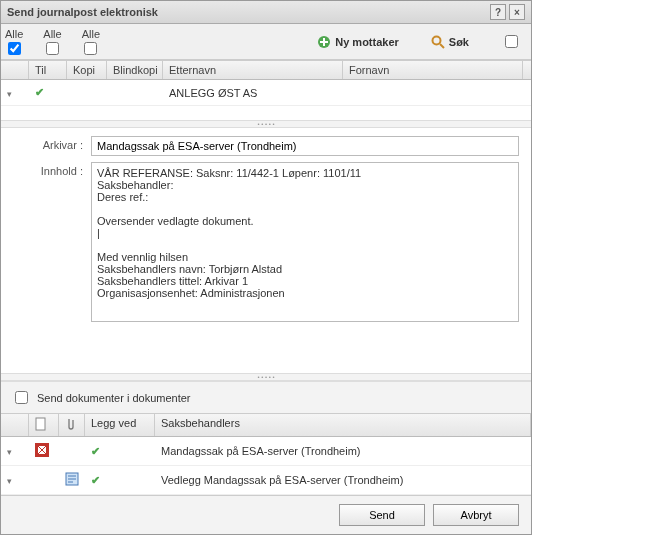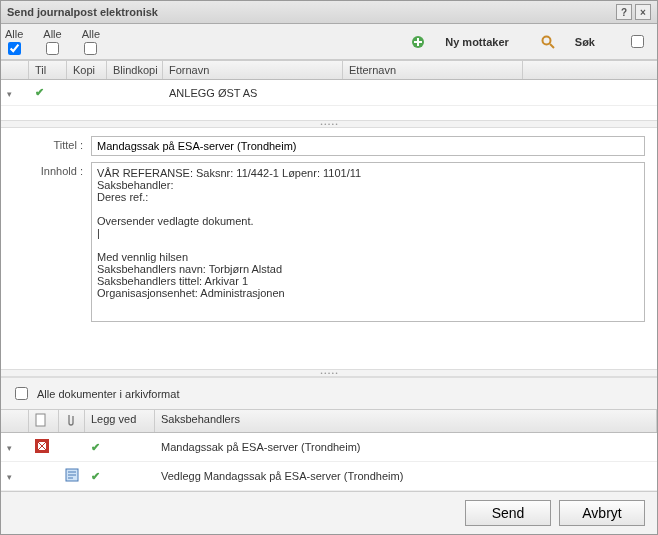--- a/index.html
+++ b/index.html
@@ -1,44 +1,44 @@
 <!DOCTYPE html>
 <html><head>
 <meta charset="utf-8">
 <style>
 html,body{margin:0;padding:0;font-family:Arial,Helvetica,sans-serif;font-size:11px;color:#333;background:#fff}
-.window{width:658px;height:535px;border:1px solid #999;box-sizing:border-box;display:flex;flex-direction:column;background:#701a75}
+.window{width:532px;height:535px;border:1px solid #999;box-sizing:border-box;display:flex;flex-direction:column;background:#701a75}
 .titlebar{background:linear-gradient(#e8e8e8,#d6d6d6);border-bottom:1px solid #aaa;height:22px;display:flex;align-items:center;padding:0 6px;font-weight:bold;color:#444}
 .titlebar .spacer{flex:1}
 .titlebar .tbtn{width:14px;height:14px;border:1px solid #999;margin-left:3px;display:flex;align-items:center;justify-content:center;font-size:10px;background:#eee;color:#555}
 .toolbar{background:#f0f0f0;border-bottom:1px solid #ccc;padding:4px 4px;display:flex;align-items:center;gap:20px}
 .checkcol{display:flex;flex-direction:column;align-items:center;gap:2px;font-size:11px;color:#444}
 .checkcol input{margin:0}
 .tb-spacer{flex:1}
-.tbutton{display:flex;align-items:center;gap:20px;padding:3px 6px;cursor:pointer;font-weight:bold;color:#333}
+.tbutton{display:flex;align-items:center;gap:4px;padding:3px 6px;cursor:pointer;font-weight:bold;color:#333}
 .ico{display:inline-flex;width:14px;height:14px;align-items:center;justify-content:center}
 .grid-header{display:flex;background:linear-gradient(#f5f5f5,#e5e5e5);border-top:1px solid #ccc;border-bottom:1px solid #bbb;font-size:11px;color:#444}
 .gh{padding:3px 6px;border-right:1px solid #ccc;box-sizing:border-box}
 .grid-body{background:#fff;min-height:40px}
 .grow{display:flex;align-items:center;border-bottom:1px solid #eee;padding:3px 0}
 .gc{padding:3px 6px;box-sizing:border-box}
 .c0{width:28px}.c1{width:38px}.c2{width:40px}.c3{width:56px}.c4{width:180px}.c5{width:180px}.c6{flex:1}
 .tri{color:#777;font-size:9px}
 .splitter{height:6px;background:#f3f3f3;border-top:1px solid #ddd;border-bottom:1px solid #ddd;text-align:center;font-size:6px;color:#999;line-height:6px}
 .form-area{background:#fff;padding:8px 12px;display:flex;flex-direction:column;gap:6px;flex:1;min-height:180px}
 .frow{display:flex;align-items:flex-start;gap:8px}
 .flabel{width:70px;text-align:right;color:#555;padding-top:3px}
 .finput{flex:1;border:1px solid #bbb;padding:3px 5px;background:#fff;font-family:inherit;font-size:11px}
 .fta{flex:1;border:1px solid #bbb;padding:4px 5px;background:#fff;font-family:inherit;font-size:11px;min-height:150px;white-space:pre-wrap}
 .opts{padding:6px 10px;display:flex;align-items:center;gap:6px;border-top:1px solid #ddd;background:#f3f3f3}
 .docgrid-header{display:flex;background:linear-gradient(#f5f5f5,#e5e5e5);border-top:1px solid #ccc;border-bottom:1px solid #bbb}
 .d0{width:28px}.d1{width:30px}.d2{width:26px}.d3{width:70px}.d4{flex:1}
 .docgrid-body{background:#fff}
 .footer{padding:8px 12px;display:flex;justify-content:flex-end;gap:8px;border-top:1px solid #ccc;background:#f3f3f3;margin-top:auto}
-.btn{min-width:86px;padding:4px 14px;border:1px solid #999;background:linear-gradient(#fdfdfd,#e6e6e6);cursor:pointer;font-size:14px}
+.btn{min-width:86px;padding:4px 14px;border:1px solid #999;background:linear-gradient(#fdfdfd,#e6e6e6);cursor:pointer;font-size:11px}
 .check-green{color:#4fa64f;font-weight:bold}
 </style>
 </head>
 <body>
 
 <div class="window">
 
   <div class="titlebar">
     <span>Send journalpost elektronisk</span>
     <span class="spacer"></span>
@@ -81,39 +81,39 @@
     <div class="tbutton" style="font-weight:normal">
       <input type="checkbox" style="">
     </div>
   </div>
 
   <div class="grid-header">
     <div class="gh c0"></div>
     <div class="gh c1">Til</div>
     <div class="gh c2">Kopi</div>
     <div class="gh c3">Blindkopi</div>
+    <div class="gh c4">Etternavn</div>
     <div class="gh c5">Fornavn</div>
-    <div class="gh c4">Etternavn</div>
   </div>
   <div class="grid-body">
     <div class="grow">
       <div class="gc c0"><span class="tri">▾</span></div>
       <div class="gc c1"><span class="check-green">✔</span></div>
       <div class="gc c2"></div>
       <div class="gc c3"></div>
       <div class="gc c4">ANLEGG ØST AS</div>
       <div class="gc c5"></div>
     </div>
   </div>
 
   <div class="splitter">• • • • •</div>
 
   <div class="form-area">
     <div class="frow">
-      <div class="flabel">Tittel :</div>
+      <div class="flabel">Arkivar :</div>
       <input class="finput" value="Mandagssak på ESA-server (Trondheim)" style="">
     </div>
     <div class="frow" style="flex:1">
       <div class="flabel">Innhold :</div>
       <div class="fta">VÅR REFERANSE: Saksnr: 11/442-1 Løpenr: 1101/11
 Saksbehandler:
 Deres ref.:
 
 Oversender vedlagte dokument.
 |
@@ -122,21 +122,21 @@
 Saksbehandlers navn: Torbjørn Alstad
 Saksbehandlers tittel: Arkivar 1
 Organisasjonsenhet: Administrasjonen</div>
     </div>
   </div>
 
   <div class="splitter">• • • • •</div>
 
   <div class="opts">
     <input type="checkbox" style="">
-    <span>Alle dokumenter i arkivformat</span>
+    <span>Send dokumenter i dokumenter</span>
   </div>
 
   <div class="docgrid-header">
     <div class="gh d0"></div>
     <div class="gh d1">
       <svg width="12" height="14">
           <rect x="1" y="1" width="9" height="12" fill="#fff" stroke="#888"></rect>
         </svg>
     </div>
     <div class="gh d2">

